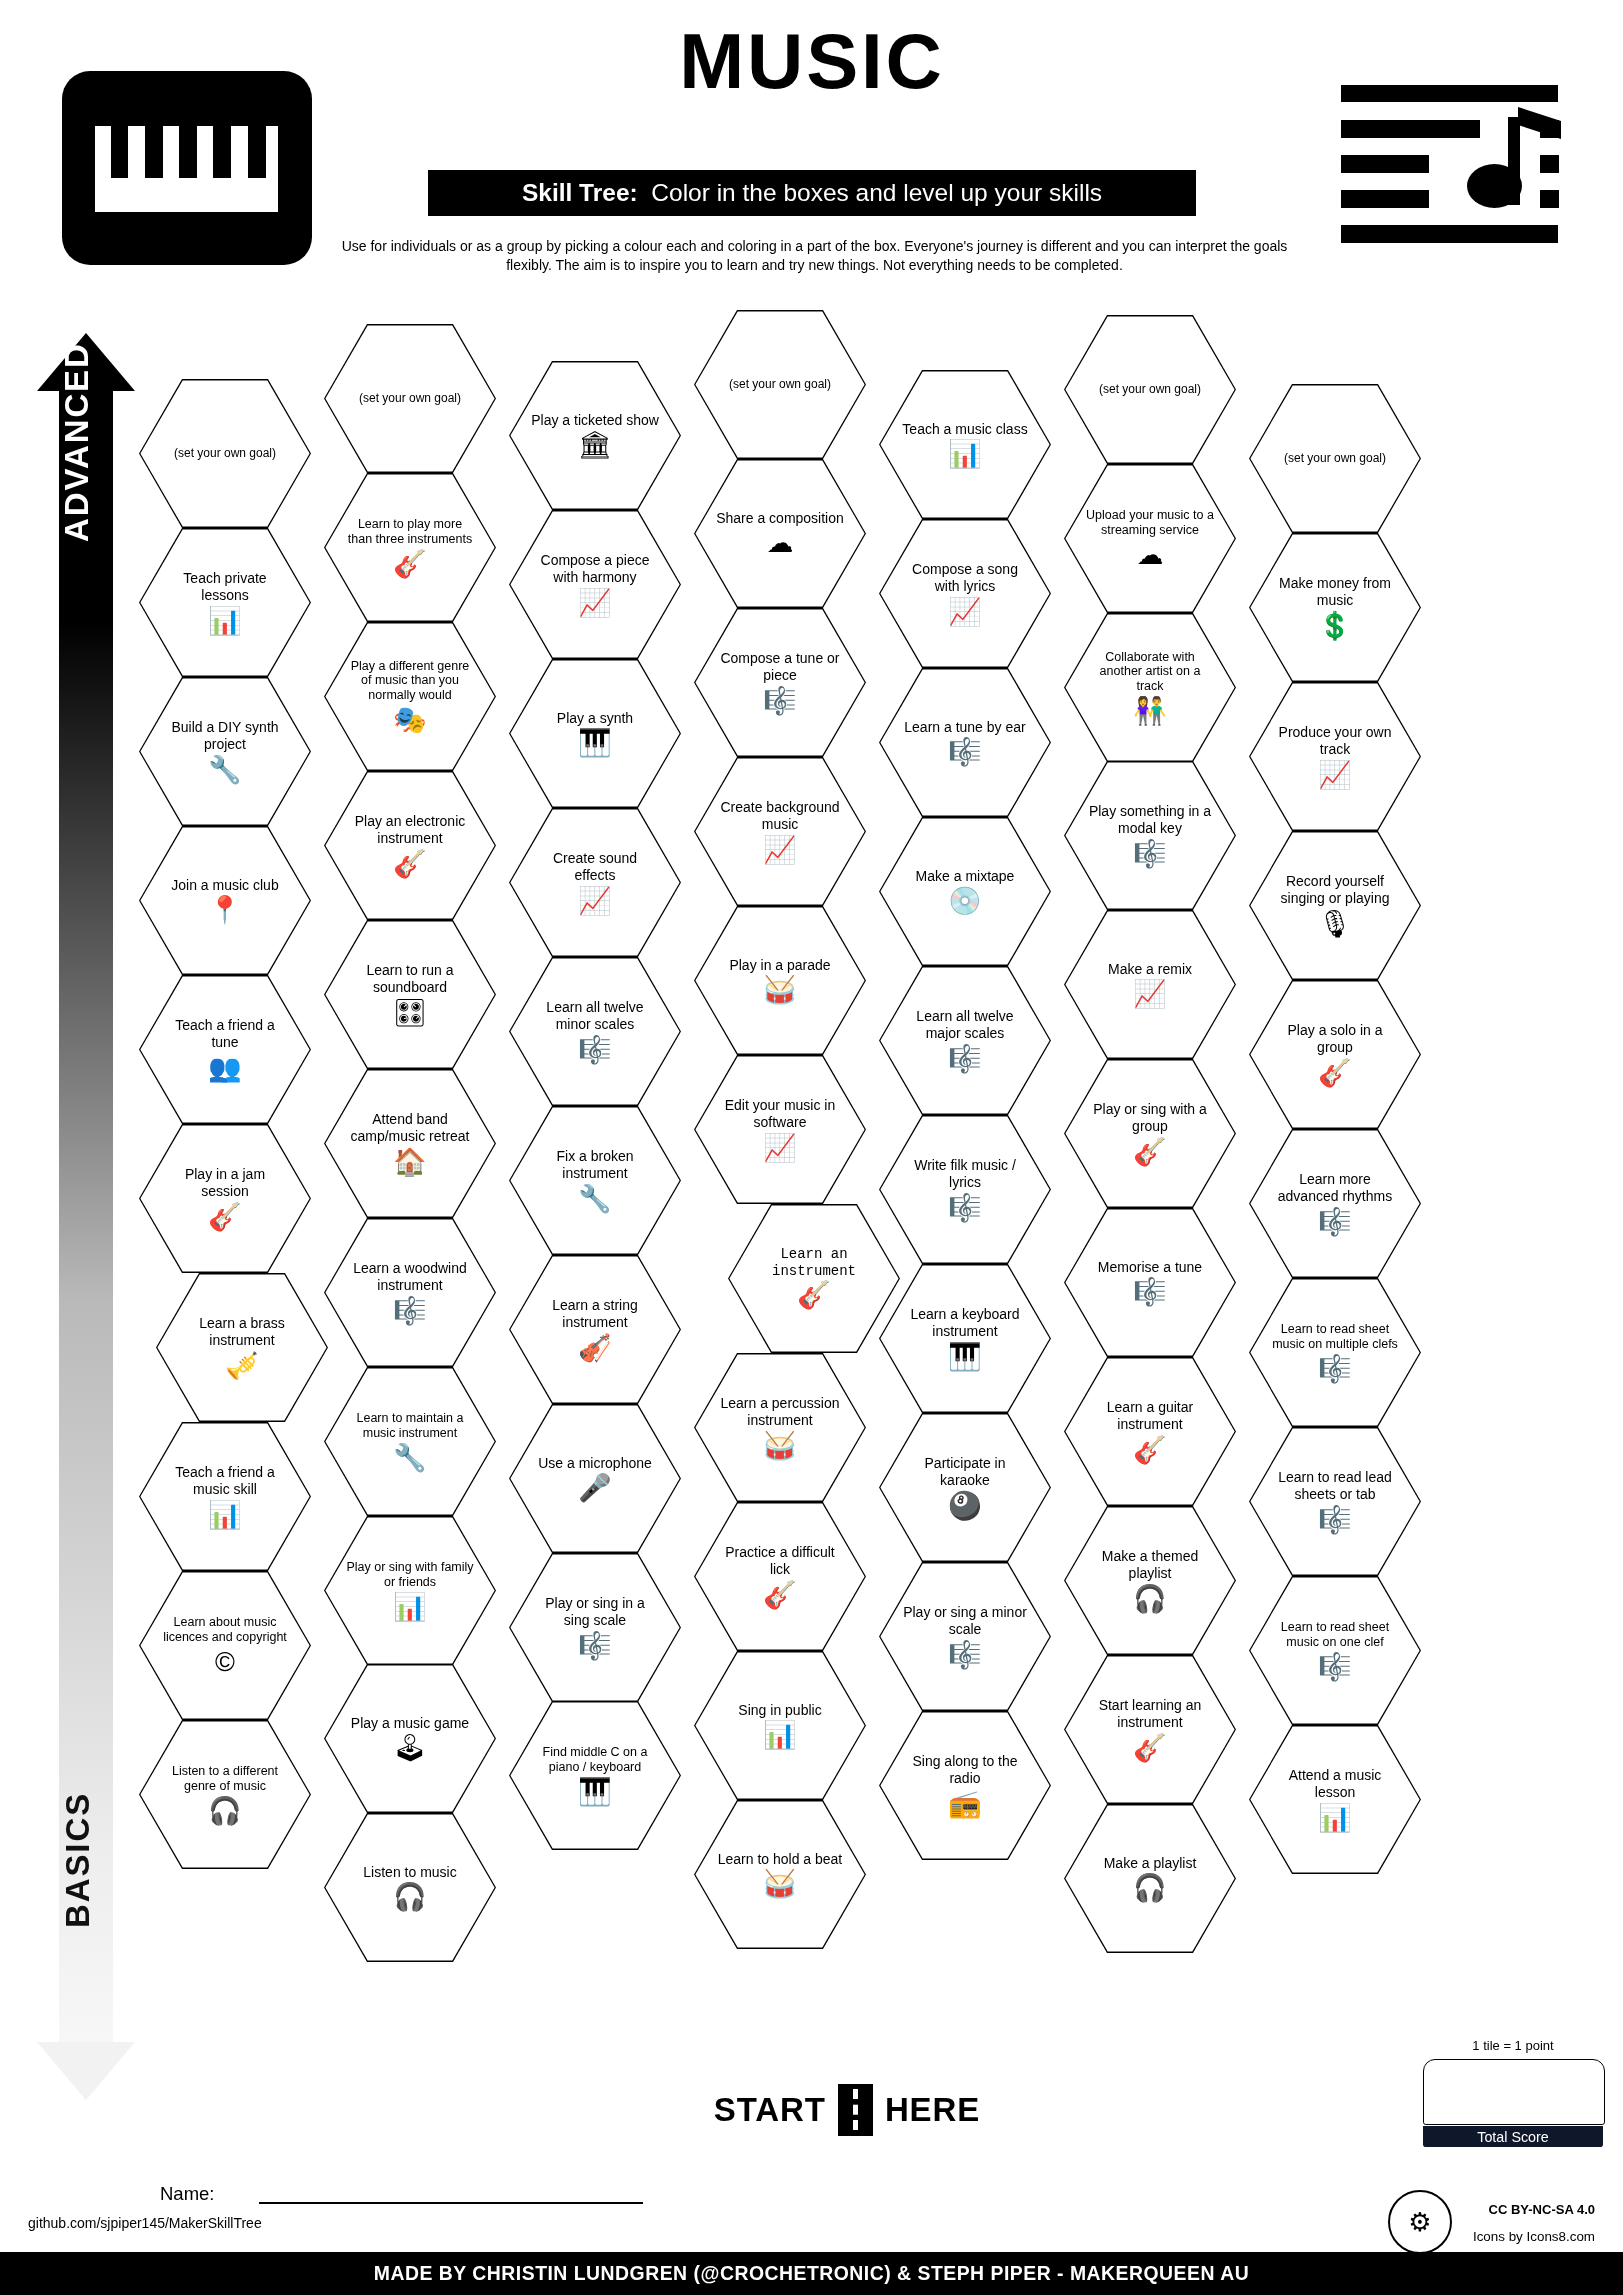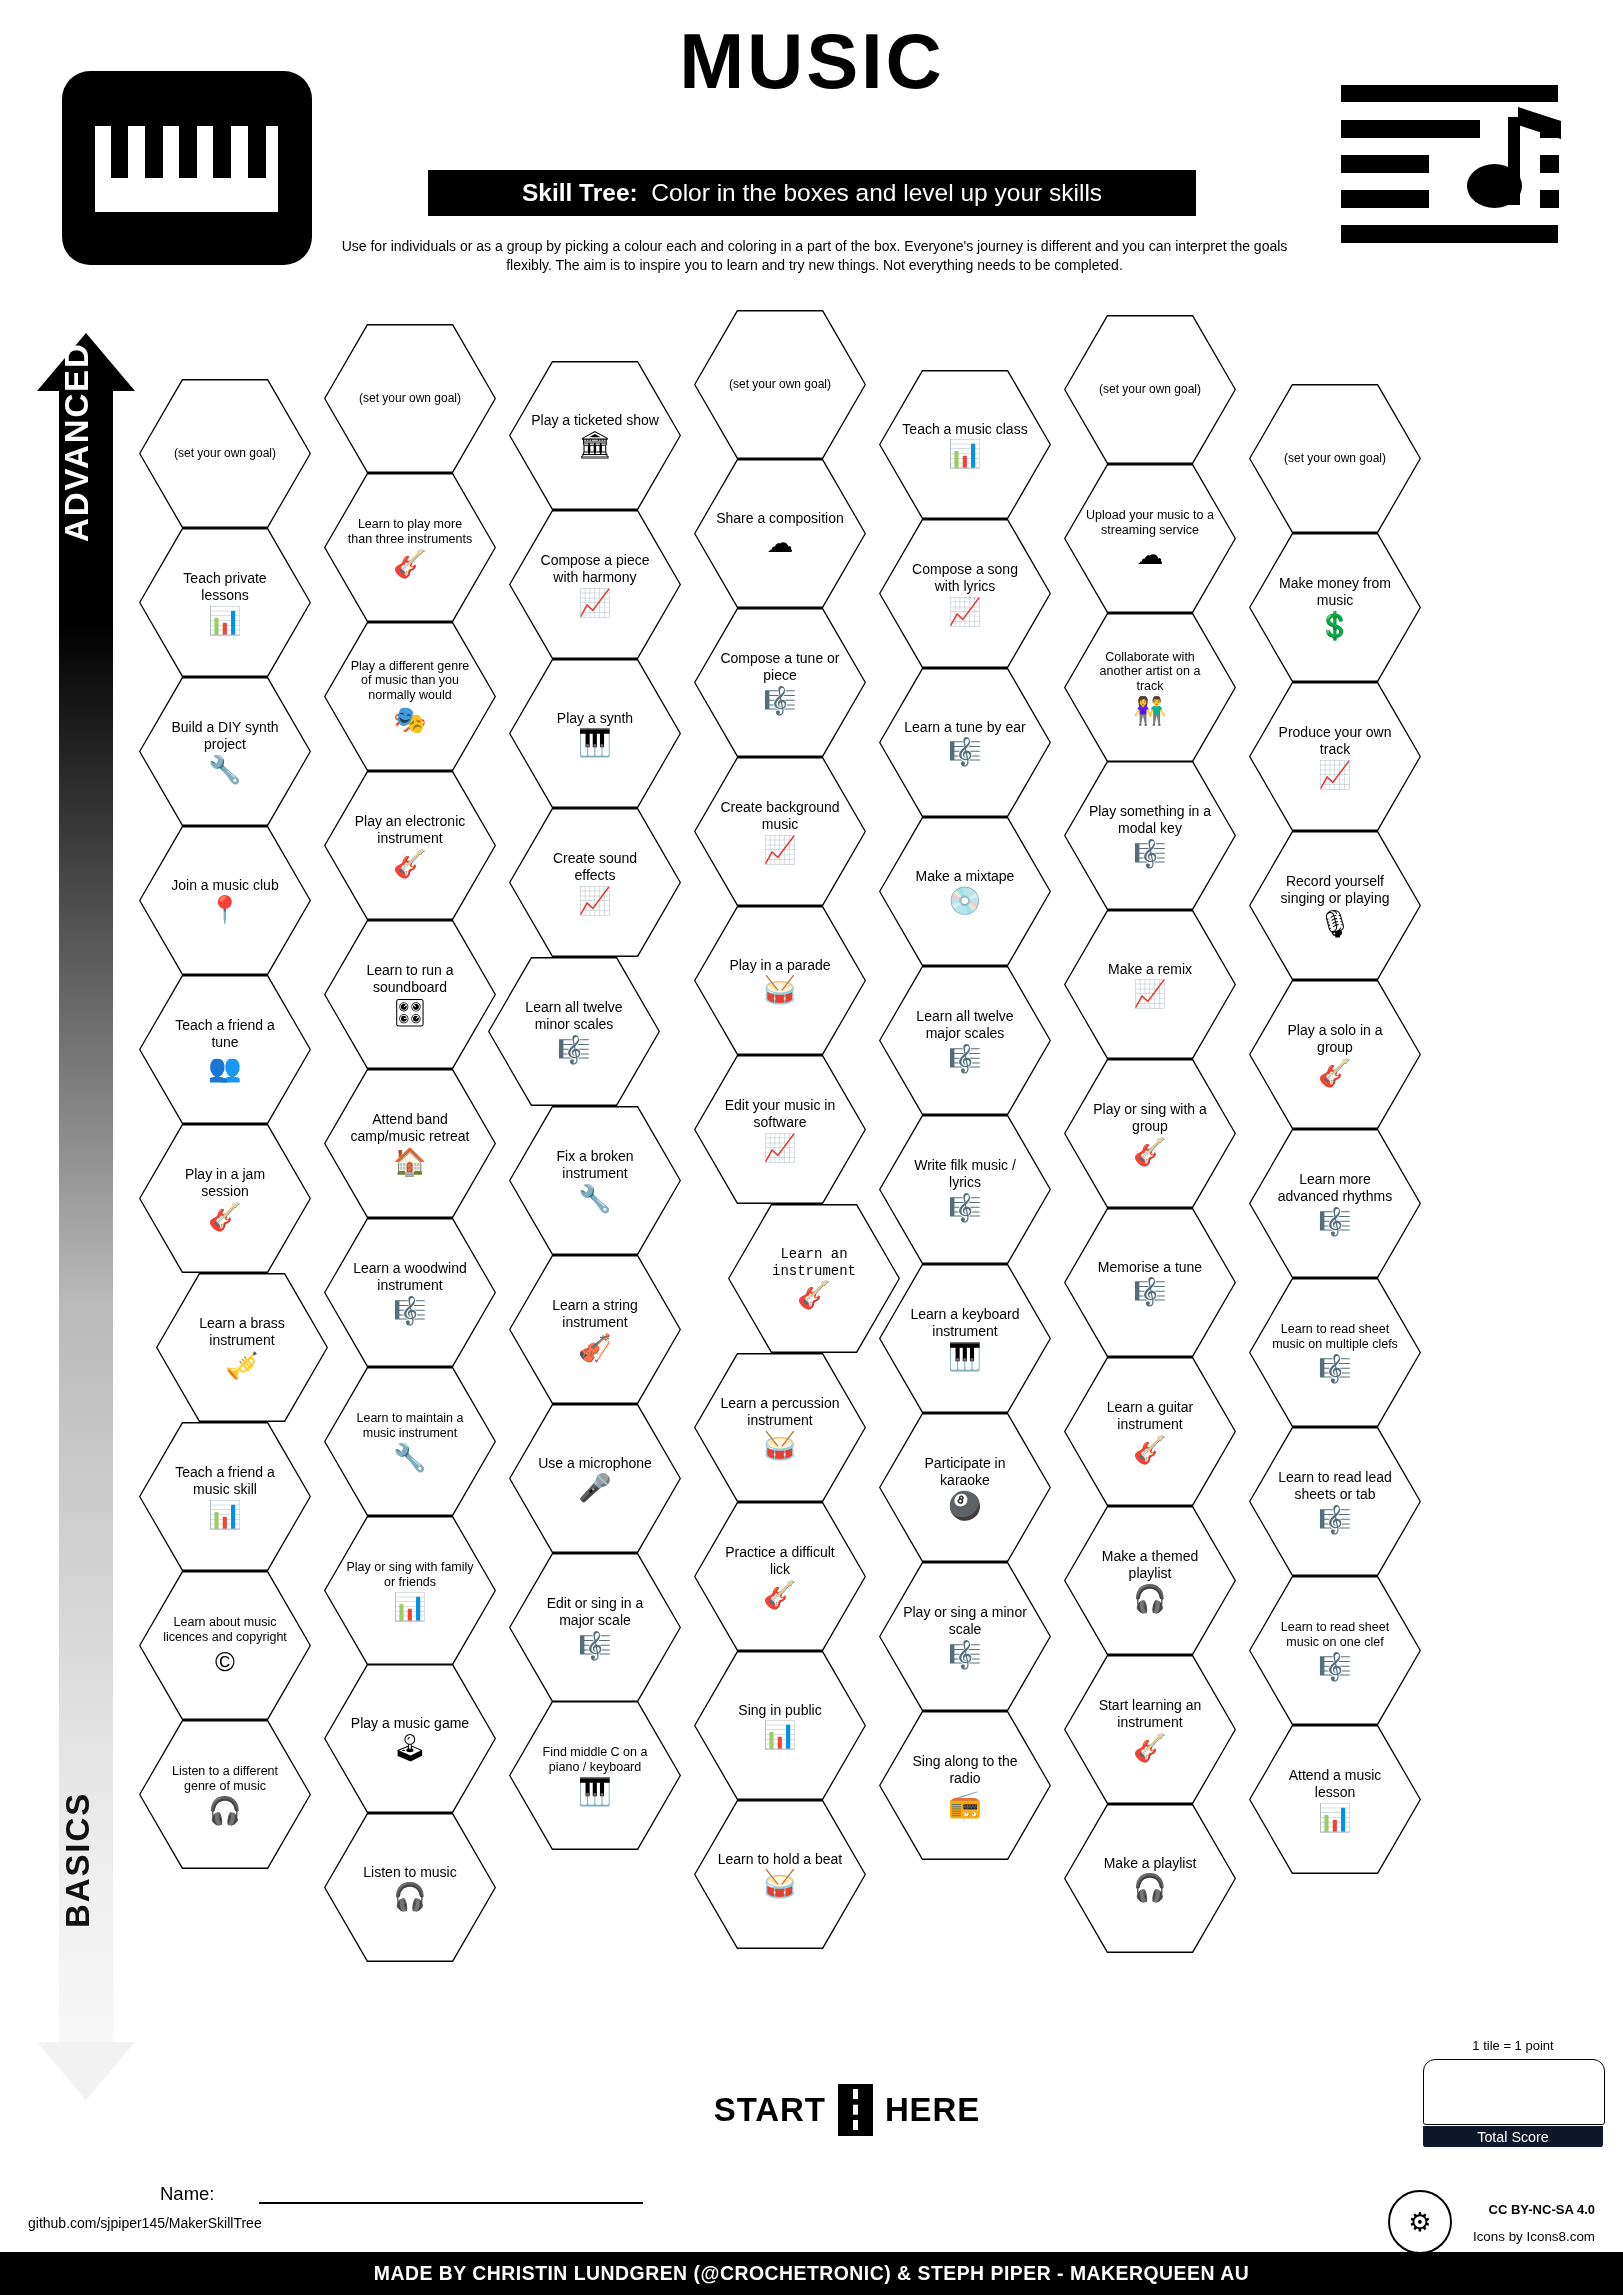--- a/index.html
+++ b/index.html
@@ -277,21 +277,21 @@
         <div class="ic">🎹</div>
       </div>
     </div>
     <div class="hex" style="left: 509px; top: 808px;">
       <div class="shape"></div>
       <div class="inner">
         <div class="lbl">Create sound effects</div>
         <div class="ic">📈</div>
       </div>
     </div>
-    <div class="hex" style="left: 488px; top: 957px;">
+    <div class="hex" style="left: 509px; top: 957px;">
       <div class="shape"></div>
       <div class="inner">
         <div class="lbl">Learn all twelve minor scales</div>
         <div class="ic">🎼</div>
       </div>
     </div>
     <div class="hex" style="left: 509px; top: 1106px;">
       <div class="shape"></div>
       <div class="inner">
         <div class="lbl">Fix a broken instrument</div>
@@ -308,21 +308,21 @@
     <div class="hex" style="left: 509px; top: 1404px;">
       <div class="shape"></div>
       <div class="inner">
         <div class="lbl">Use a microphone</div>
         <div class="ic">🎤</div>
       </div>
     </div>
     <div class="hex" style="left: 509px; top: 1553px;">
       <div class="shape"></div>
       <div class="inner">
-        <div class="lbl">Edit or sing in a major scale</div>
+        <div class="lbl">Play or sing in a sing scale</div>
         <div class="ic">🎼</div>
       </div>
     </div>
     <div class="hex" style="left: 509px; top: 1701px;">
       <div class="shape"></div>
       <div class="inner">
         <div class="lbl small">Find middle C on a piano / keyboard</div>
         <div class="ic">🎹</div>
       </div>
     </div>

